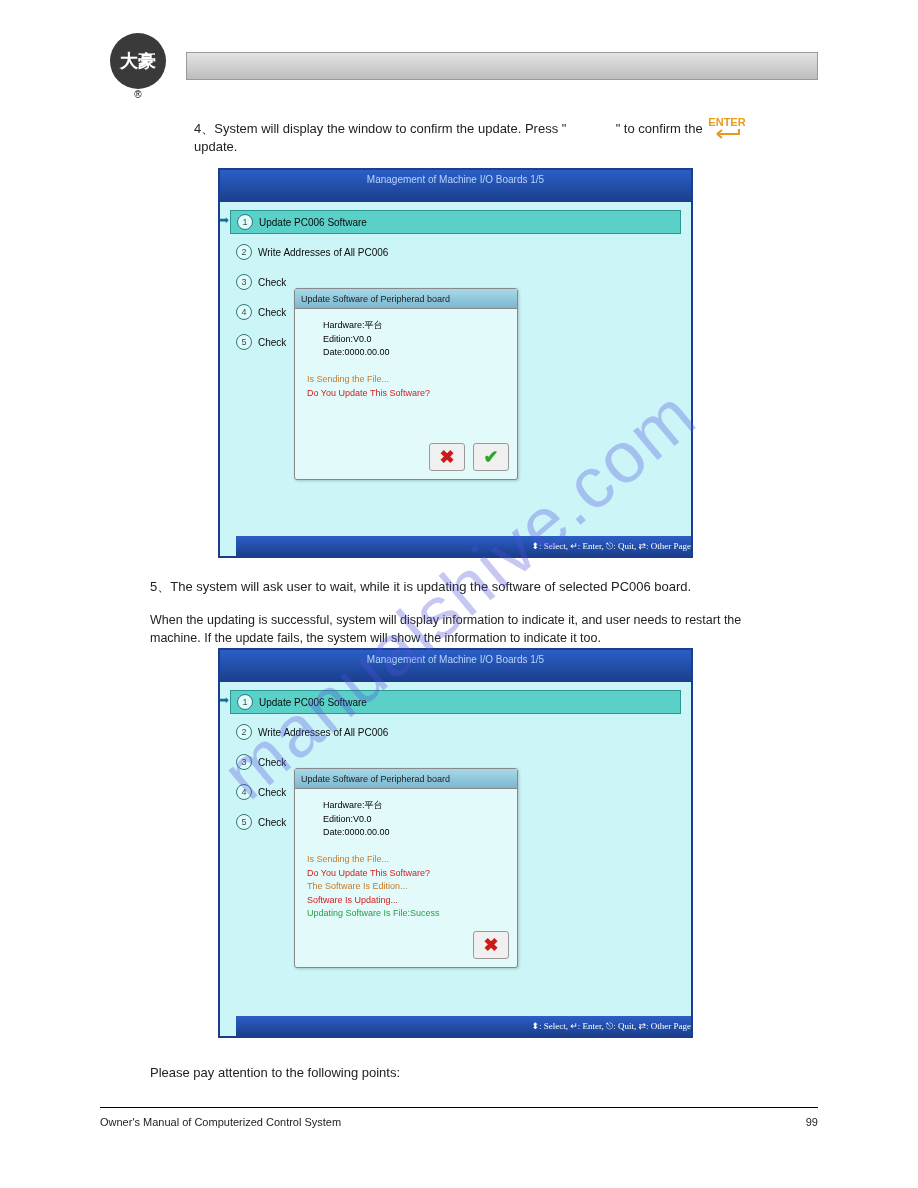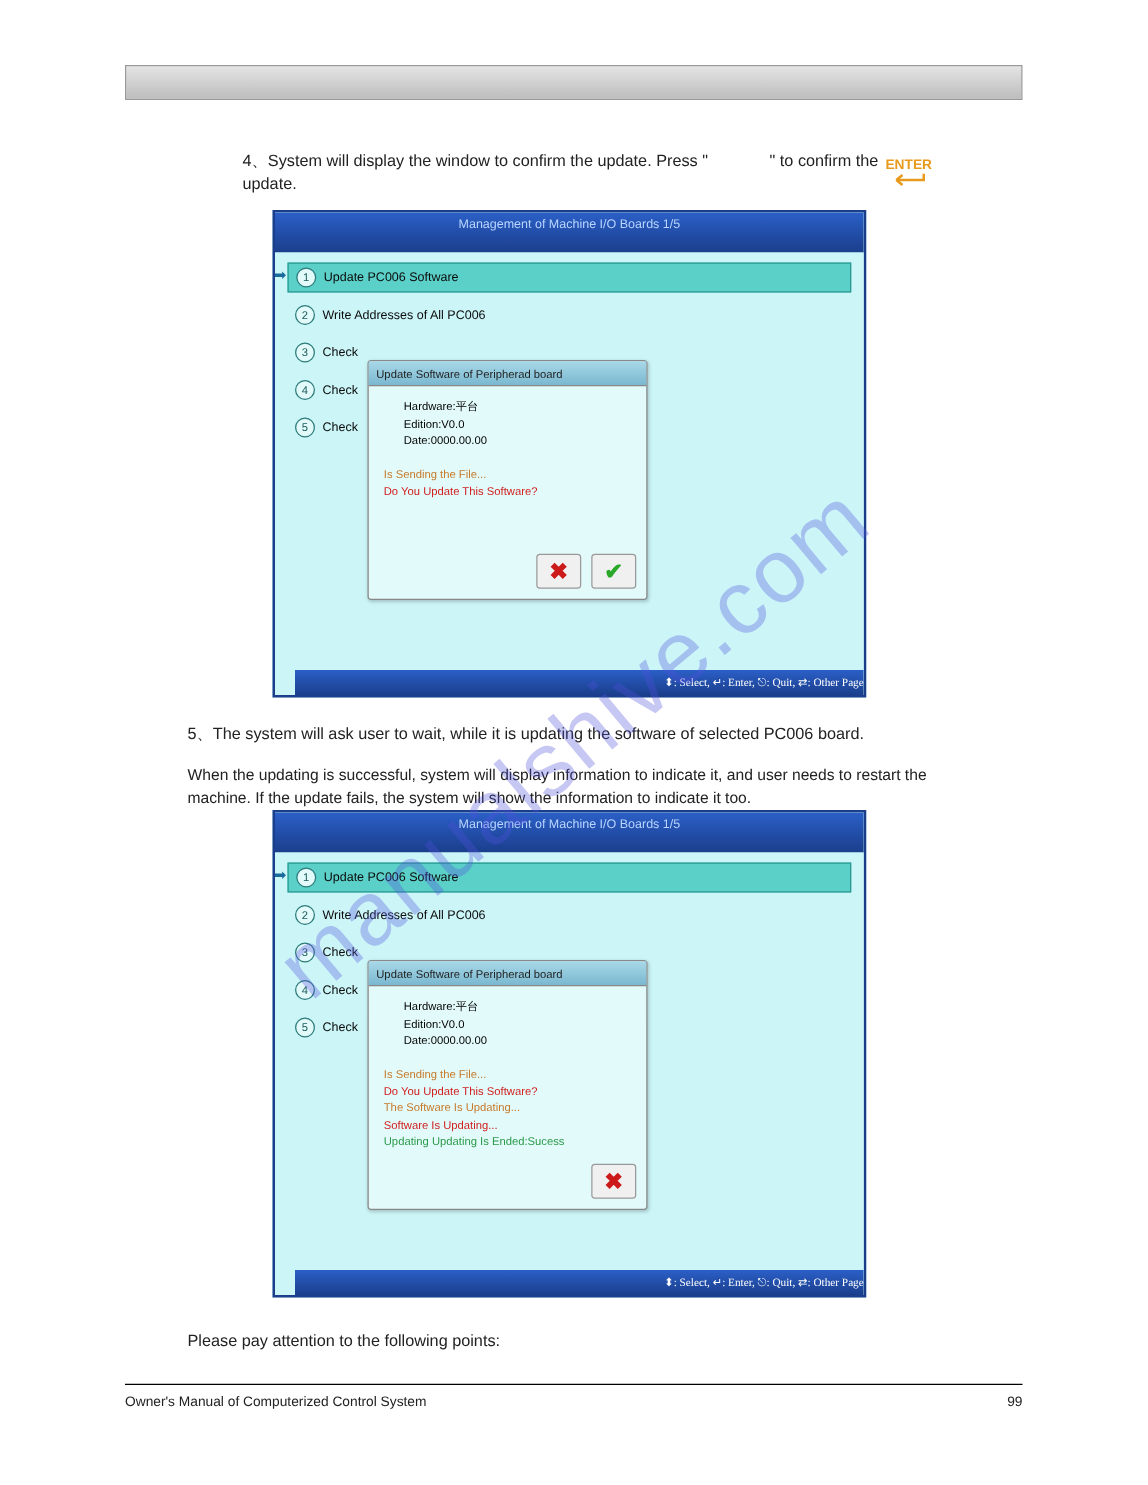--- a/index.html
+++ b/index.html
@@ -62,21 +62,20 @@
     top: 116px;
     right: 170px;
     width: 42px;
     height: 30px;
     display: flex;
     flex-direction: column;
     align-items: center;
     color: #e89a1c;
     font-size: 11px;
     font-weight: bold;
-    margin-top: 10px;
   }
   .enter-key svg { width: 28px; height: 12px; }
   .screenshot {
     position: absolute;
     left: 218px;
     width: 475px;
     height: 390px;
     border: 2px solid #1a3e8c;
     background: #ccf5f8;
     overflow: hidden;
@@ -216,20 +215,24 @@
     display: flex;
     justify-content: space-between;
     font-size: 11px;
     color: #222;
   }
 </style>
 </head>
 <body>
 
 <div class="page-header">
+  <div class="logo-wrap">
+    <div class="logo-circle">大豪</div>
+    <span style="font-size:10px;">®</span>
+  </div>
   <div class="header-bar"></div>
 </div>
 
 <div class="instr instr1">
   <span>4、System will display the window to confirm the update. Press "</span>
   <span style="display:inline-block;width:42px;"></span>
   <span>" to confirm the update.</span>
 </div>
 <div class="enter-key">
   <span>ENTER</span>
@@ -310,23 +313,23 @@
     </div>
     <div class="dialog tall">
       <div class="dialog-title">Update Software of Peripherad board</div>
       <div class="dialog-body">
         <div class="black">Hardware:平台</div>
         <div class="black">Edition:V0.0</div>
         <div class="black">Date:0000.00.00</div>
         <br>
         <div class="orange">Is Sending the File...</div>
         <div class="red">Do You Update This Software?</div>
-        <div class="orange">The Software Is Updating...</div>
+        <div class="orange">The Software Is Edition...</div>
         <div class="red">Software Is Updating...</div>
-        <div class="green">Updating Updating Is Ended:Sucess</div>
+        <div class="green">Updating Software Is File:Sucess</div>
       </div>
       <div class="dialog-buttons">
         <div class="dlg-btn cancel">✖</div>
       </div>
     </div>
   </div>
   <div class="footer-instr">⬍: Select,  ↵: Enter,  ⎋: Quit,  ⇄: Other Page</div>
 </div>
 
 <div class="instr instr4">Please pay attention to the following points:</div>

